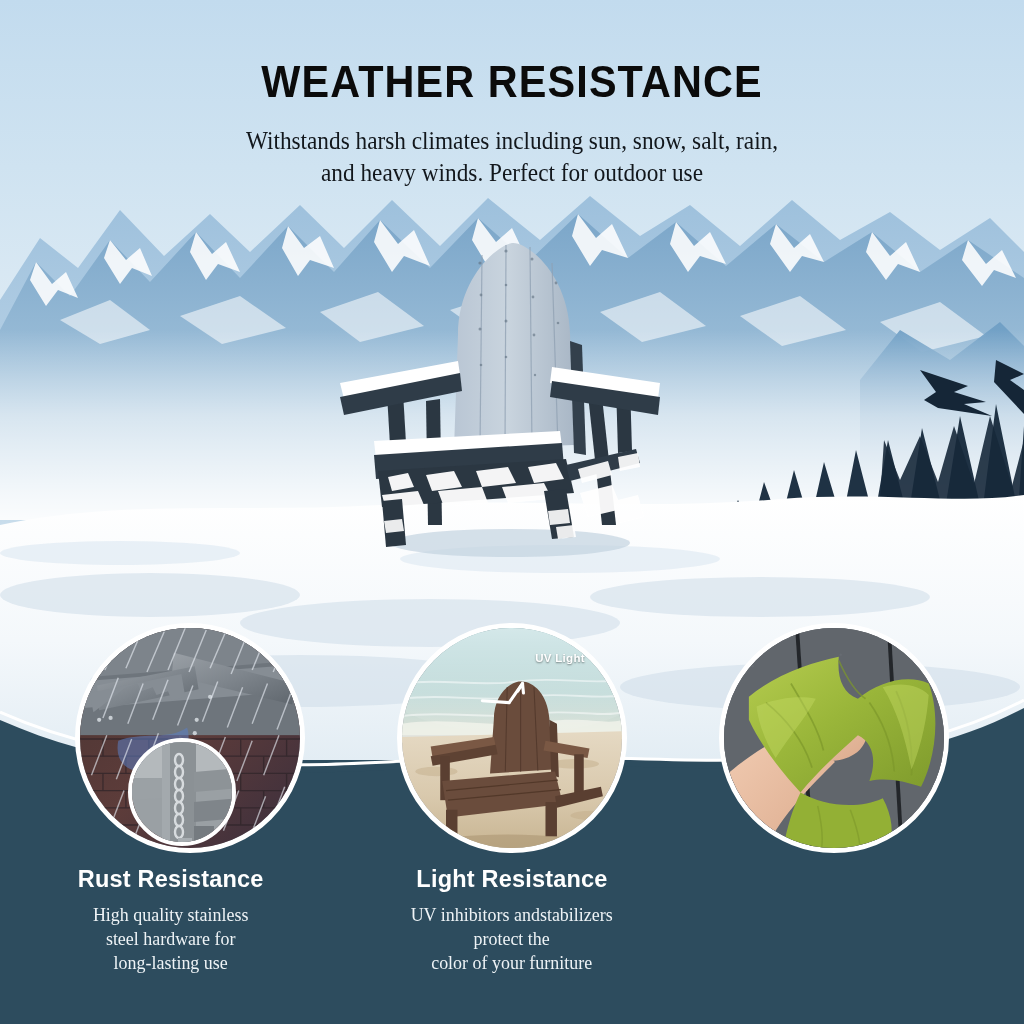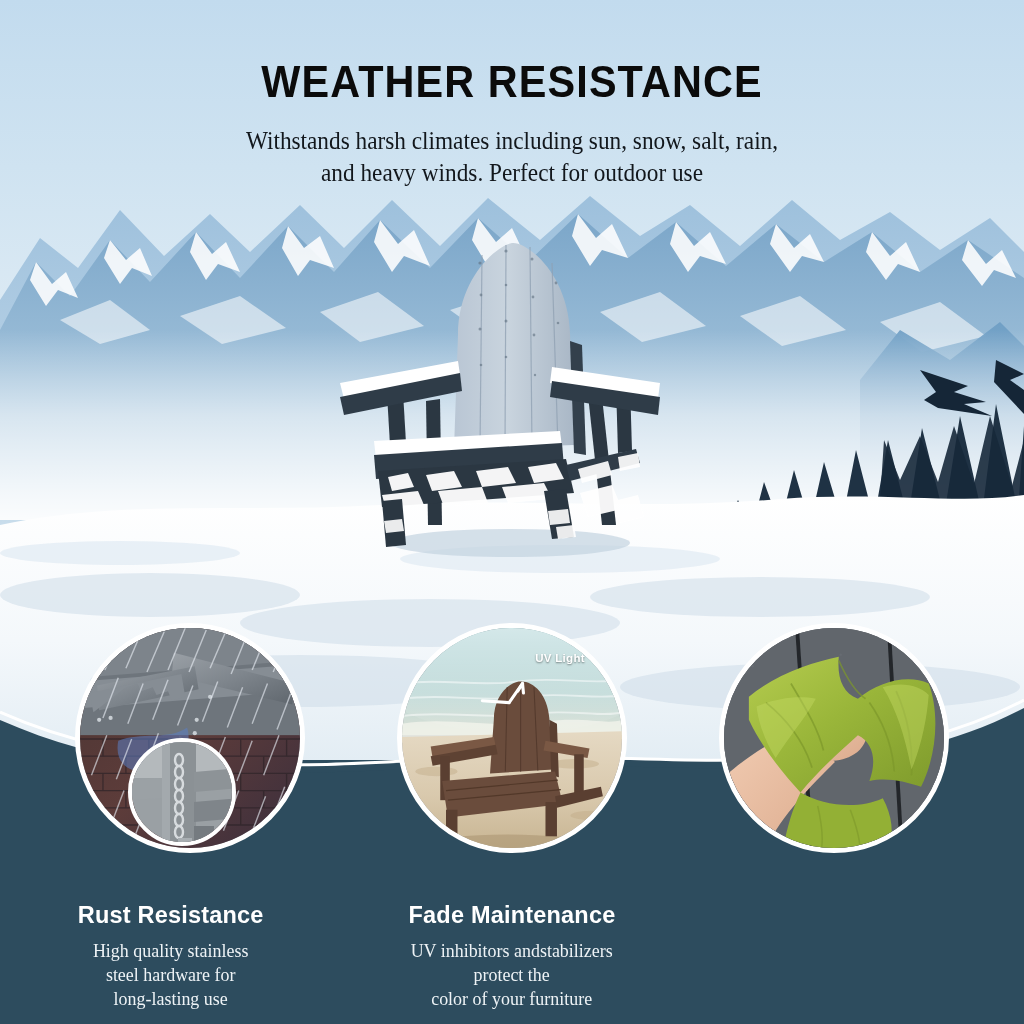--- a/index.html
+++ b/index.html
@@ -100,21 +100,20 @@
     margin-left:48px;
   }
 
   
   .features { position:absolute; left:0; top:866px; width:1024px; z-index:8; display:flex; }
   .feat { width:341.33px; text-align:center; padding:0 14px; }
   .feat-title {
     color:#ffffff; font-weight:bold; font-size:23.5px;
     font-family:"Liberation Sans", sans-serif;
     letter-spacing:.2px;
-    margin-top:36px;
   }
   .feat-desc {
     color:#eef3f6; font-size:18.5px; line-height:1.29;
     font-family:"Liberation Serif", serif;
     margin-top:11px;
     transform:scaleX(.97);
     white-space:pre-line;
   }
 </style>
 </head>
@@ -584,21 +583,21 @@
   <div class="features">
 
     <div class="feat">
       <div class="feat-title">Rust Resistance</div>
       <div class="feat-desc">High quality stainless
 steel hardware for
 long-lasting use</div>
     </div>
 
     <div class="feat">
-      <div class="feat-title">Fade Maintenance</div>
+      <div class="feat-title">Light Resistance</div>
       <div class="feat-desc">UV inhibitors andstabilizers
 protect the
 color of your furniture</div>
     </div>
 
   </div>
 
 </div>
 
 </body></html>

